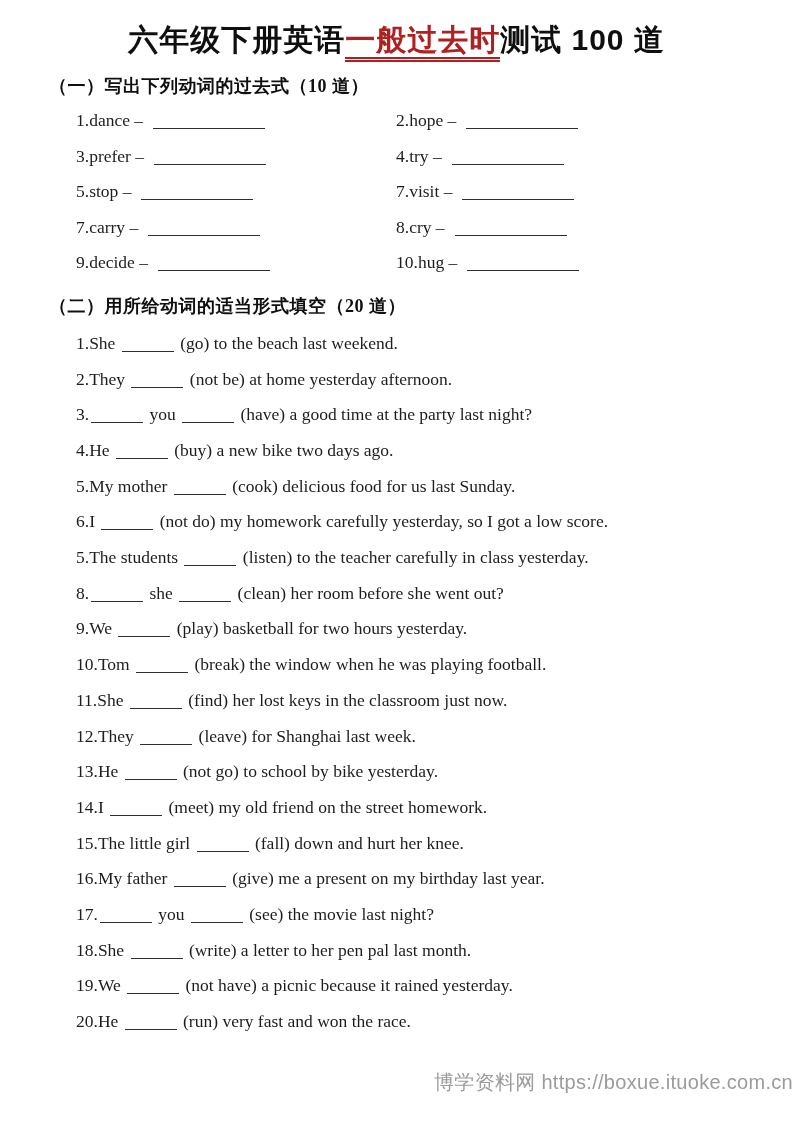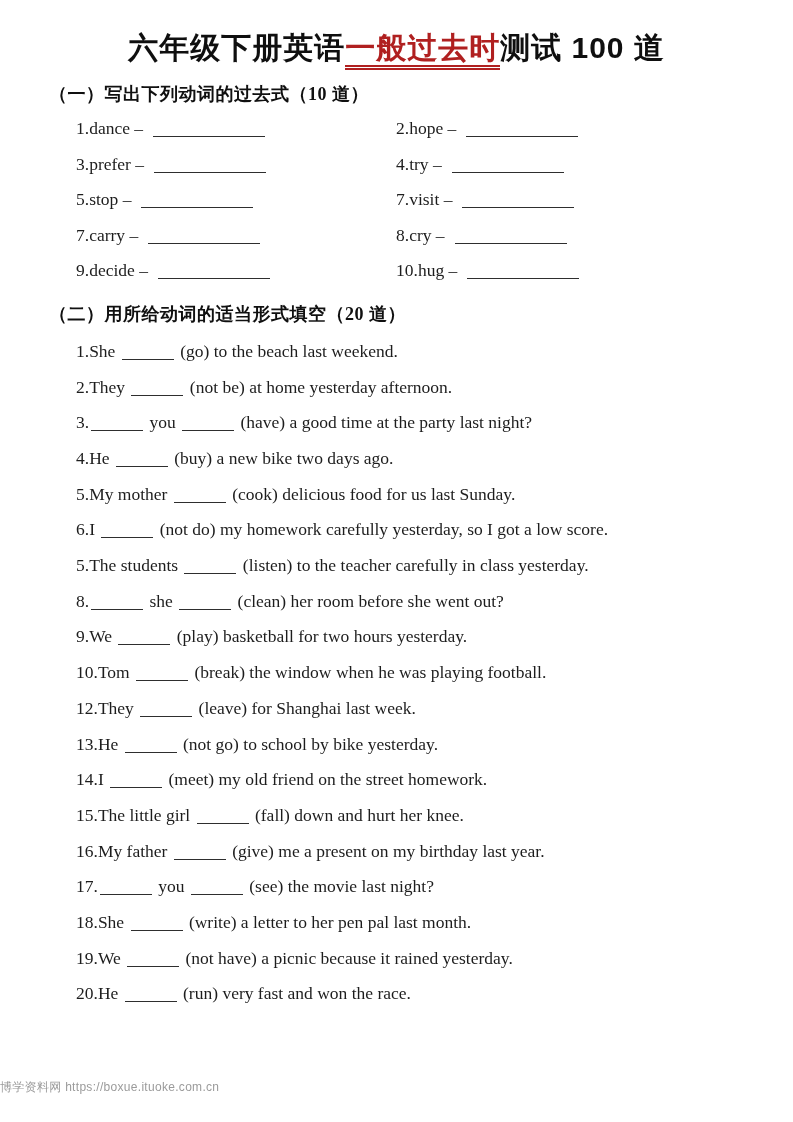--- a/index.html
+++ b/index.html
@@ -8,21 +8,21 @@
     width:793px;height:1122px;
     margin:0 auto;
     background:#ffffff;
     color:#1d1d1d;
     font-family:"Liberation Serif", serif;
     overflow:hidden;
     box-sizing:border-box;
   }
   .title{
     margin:0;
-    padding-top:28px;
+    padding-top:20px;
     text-align:center;
     font-family:"Liberation Sans", sans-serif;
     font-weight:bold;
     font-size:30px;
     letter-spacing:1px;
     color:#0f0f0f;
     white-space:nowrap;
   }
   .title .hl{
     color:var(--accent,#b02020);
@@ -72,23 +72,23 @@
     height:0.8em;
     border-bottom:1.5px solid #2e2e2e;
     position:relative;
     top:3px;
     margin:0 2px;
   }
   .footer{
     position:absolute;
     left:0;right:0;
     bottom:26px;
-    text-align:left;
+    text-align:right;
     font-family:"Liberation Sans", sans-serif;
-    font-size:12px;
+    font-size:20px;
     color:#9b9b9b;
     letter-spacing:0.3px;
   }
 </style>
 </head>
 <body>
 
 <div class="page">
 
   <h1 class="title"><span>六年级下册英语</span><span class="hl">一般过去时</span><span>测试 100 道</span></h1>
@@ -114,20 +114,21 @@
       <div class="q-item"><span class="q-text">1.She </span><span class="blank-inline"></span><span class="q-text"> (go) to the beach last weekend.</span></div>
       <div class="q-item"><span class="q-text">2.They </span><span class="blank-inline"></span><span class="q-text"> (not be) at home yesterday afternoon.</span></div>
       <div class="q-item"><span class="q-text">3.</span><span class="blank-inline"></span><span class="q-text"> you </span><span class="blank-inline"></span><span class="q-text"> (have) a good time at the party last night?</span></div>
       <div class="q-item"><span class="q-text">4.He </span><span class="blank-inline"></span><span class="q-text"> (buy) a new bike two days ago.</span></div>
       <div class="q-item"><span class="q-text">5.My mother </span><span class="blank-inline"></span><span class="q-text"> (cook) delicious food for us last Sunday.</span></div>
       <div class="q-item"><span class="q-text">6.I </span><span class="blank-inline"></span><span class="q-text"> (not do) my homework carefully yesterday, so I got a low score.</span></div>
       <div class="q-item"><span class="q-text">5.The students </span><span class="blank-inline"></span><span class="q-text"> (listen) to the teacher carefully in class yesterday.</span></div>
       <div class="q-item"><span class="q-text">8.</span><span class="blank-inline"></span><span class="q-text"> she </span><span class="blank-inline"></span><span class="q-text"> (clean) her room before she went out?</span></div>
       <div class="q-item"><span class="q-text">9.We </span><span class="blank-inline"></span><span class="q-text"> (play) basketball for two hours yesterday.</span></div>
       <div class="q-item"><span class="q-text">10.Tom </span><span class="blank-inline"></span><span class="q-text"> (break) the window when he was playing football.</span></div>
+      <div class="q-item"><span class="q-text">11.She </span><span class="blank-inline"></span><span class="q-text"> (find) her lost keys in the classroom just now.</span></div>
       <div class="q-item"><span class="q-text">12.They </span><span class="blank-inline"></span><span class="q-text"> (leave) for Shanghai last week.</span></div>
       <div class="q-item"><span class="q-text">13.He </span><span class="blank-inline"></span><span class="q-text"> (not go) to school by bike yesterday.</span></div>
       <div class="q-item"><span class="q-text">14.I </span><span class="blank-inline"></span><span class="q-text"> (meet) my old friend on the street homework.</span></div>
       <div class="q-item"><span class="q-text">15.The little girl </span><span class="blank-inline"></span><span class="q-text"> (fall) down and hurt her knee.</span></div>
       <div class="q-item"><span class="q-text">16.My father </span><span class="blank-inline"></span><span class="q-text"> (give) me a present on my birthday last year.</span></div>
       <div class="q-item"><span class="q-text">17.</span><span class="blank-inline"></span><span class="q-text"> you </span><span class="blank-inline"></span><span class="q-text"> (see) the movie last night?</span></div>
       <div class="q-item"><span class="q-text">18.She </span><span class="blank-inline"></span><span class="q-text"> (write) a letter to her pen pal last month.</span></div>
       <div class="q-item"><span class="q-text">19.We </span><span class="blank-inline"></span><span class="q-text"> (not have) a picnic because it rained yesterday.</span></div>
       <div class="q-item"><span class="q-text">20.He </span><span class="blank-inline"></span><span class="q-text"> (run) very fast and won the race.</span></div>
     </div>

